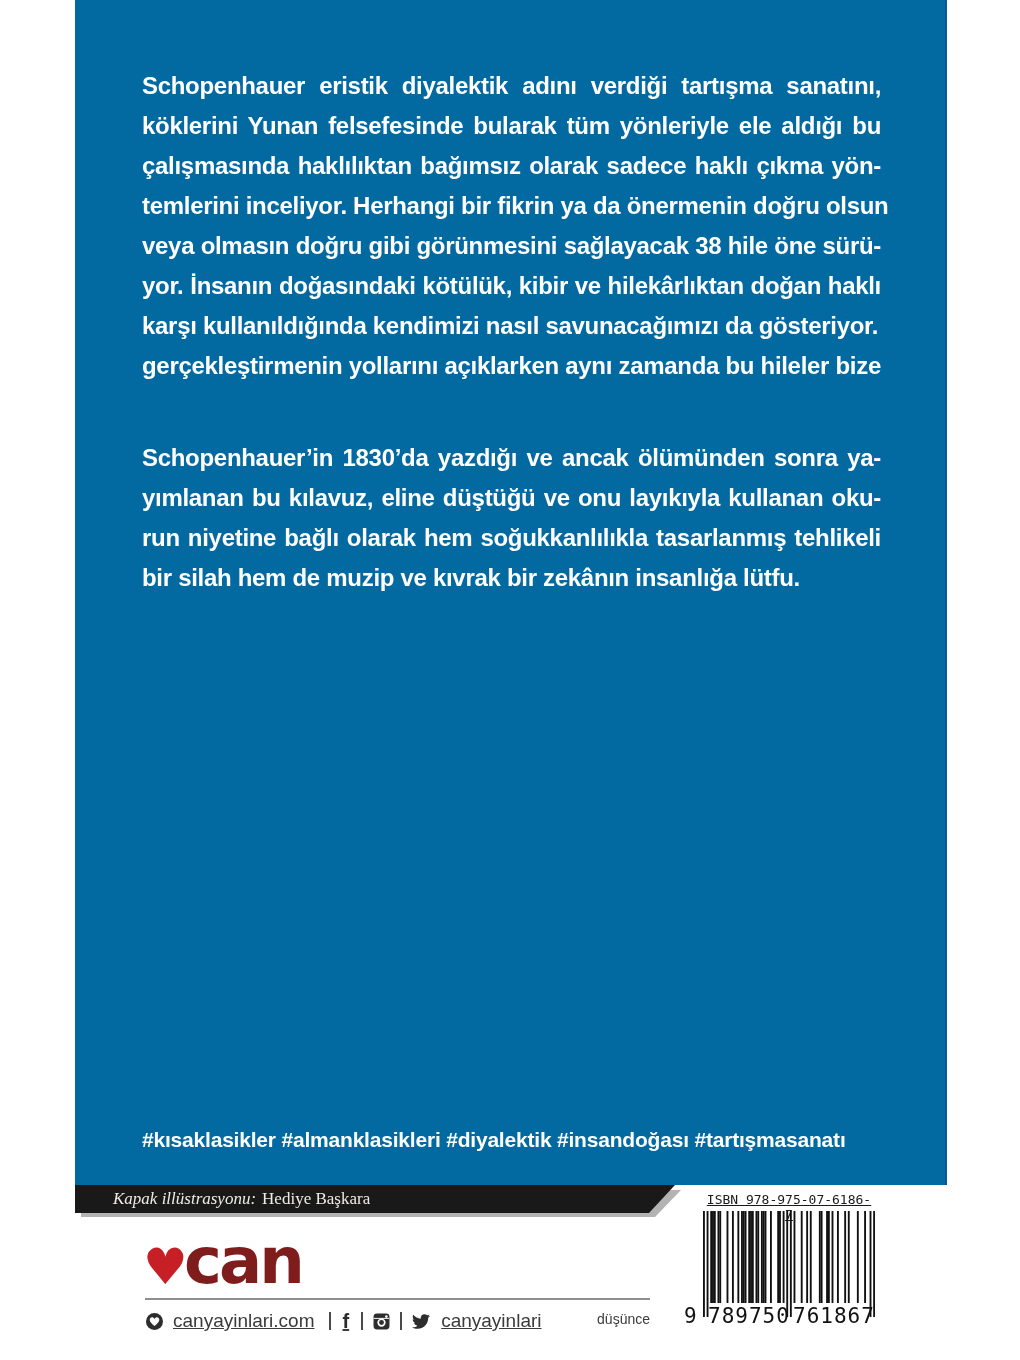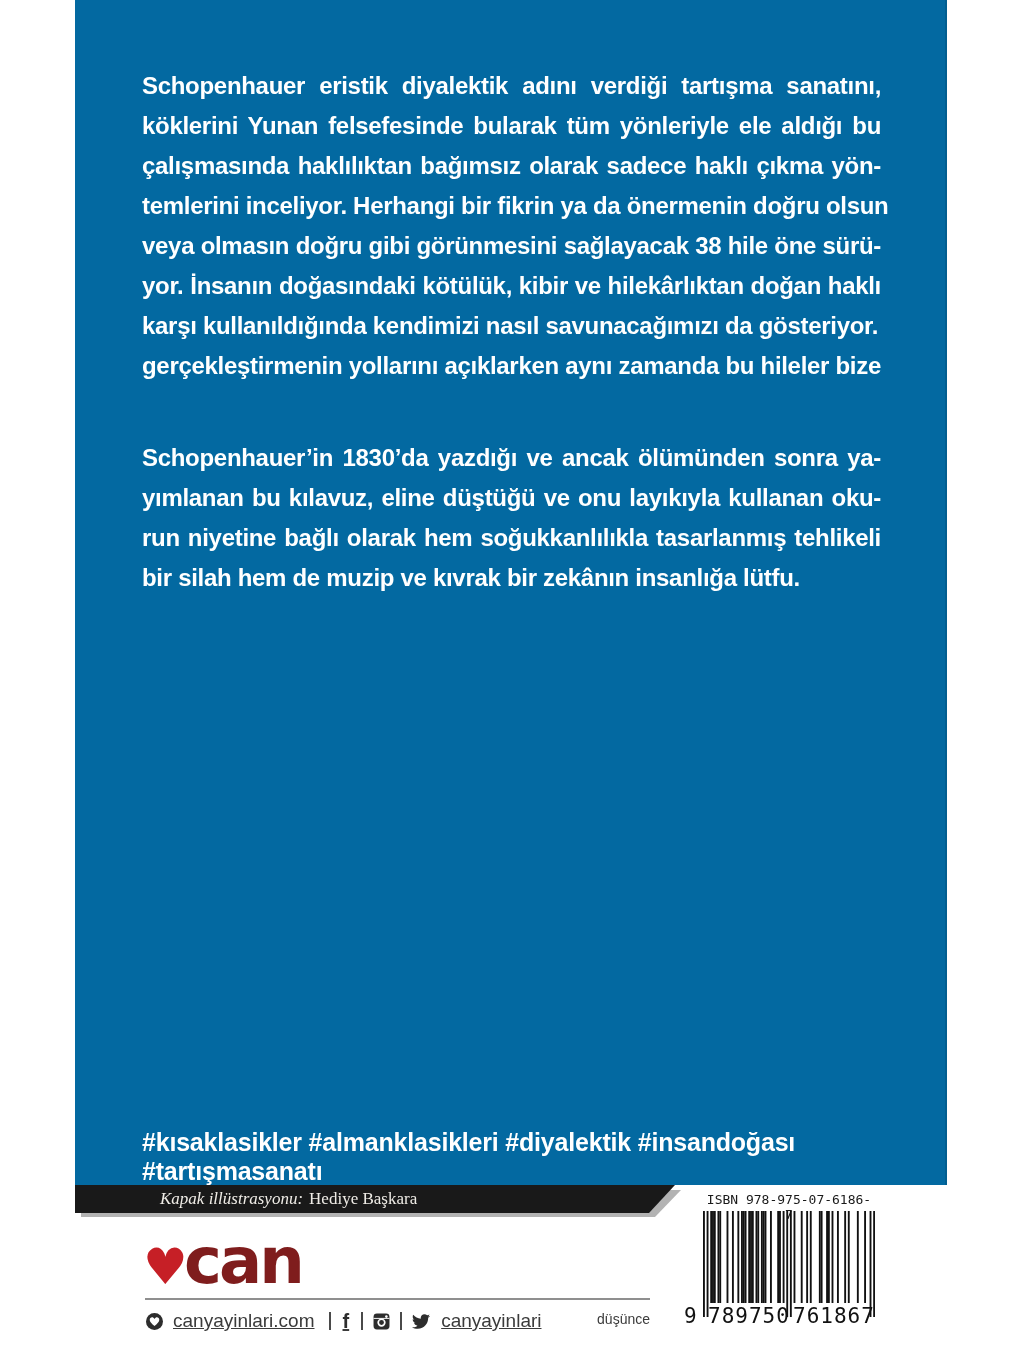--- a/index.html
+++ b/index.html
@@ -8,51 +8,51 @@
 
   
   .cover{position:absolute;left:75px;top:0;width:870px;height:1185px;background:#0369a1;
          border-right:2px solid rgba(0,0,0,0.10);}
   .body-text{position:absolute;left:67px;right:64px;top:66px;color:#ffffff;
              font-size:24px;line-height:40px;font-weight:600;letter-spacing:-0.3px;}
   .para{margin:0;}
   .para + .para{margin-top:52px;}
   .line{text-align:justify;text-align-last:justify;white-space:nowrap;}
   .line.last{text-align-last:left;}
-  .hashtags{position:absolute;left:67px;top:1128px;color:#ffffff;font-size:25px;
+  .hashtags{position:absolute;left:67px;top:1128px;color:#ffffff;font-size:21px;
             font-weight:700;letter-spacing:-0.2px;}
 
   
   .credit-shadow{position:absolute;left:81px;top:1190px;width:600px;height:27px;background:#b3b3b3;
                  clip-path:polygon(0 0,100% 0,calc(100% - 26px) 100%,0 100%);}
   .credit-strip{position:absolute;left:75px;top:1185px;width:600px;height:28px;background:#191919;
                 clip-path:polygon(0 0,100% 0,calc(100% - 26px) 100%,0 100%);
                 color:#efece6;font-family:"Liberation Serif",serif;font-size:17px;line-height:28px;
-                padding-left:85px;box-sizing:border-box;}
+                padding-left:38px;box-sizing:border-box;}
   .credit-strip .it{font-style:italic;}
   .credit-strip .nm{margin-left:6px;}
 
   
   .logo-heart{position:absolute;left:143px;top:1244px;font-size:50px;line-height:46px;
               color:#c61f26;font-family:"DejaVu Sans",sans-serif;}
   .logo-can{position:absolute;left:184px;top:1233px;font-size:64px;line-height:56px;
             font-weight:bold;color:#7f1d1d;font-family:"DejaVu Sans",sans-serif;letter-spacing:-3px;}
   .divider{position:absolute;left:145px;top:1298px;width:505px;height:2px;background:#8f8f8f;}
   .social-row{position:absolute;left:146px;top:1308px;height:26px;display:flex;align-items:center;
               color:#3b3b3b;font-size:19px;text-decoration:underline;}
   .social-row .txt{margin:0 4px;}
   .sep{width:0;height:18px;border-left:2px solid #4a4a4a;margin:0 10px;}
   .fb{font-weight:bold;font-size:20px;color:#2d2d2d;padding:0 2px;}
   .category{position:absolute;left:588px;top:1311px;width:62px;text-align:right;
             color:#3b3b3b;font-size:14px;}
 
   
   .barcode-area{position:absolute;left:686px;top:1190px;width:206px;height:150px;background:#ffffff;}
   .isbn-line{position:absolute;left:17px;top:2px;width:172px;text-align:center;
-             font-family:"DejaVu Sans Mono",monospace;font-size:13px;color:#1a1a1a;letter-spacing:0;}
+             font-family:"DejaVu Sans Mono",monospace;font-size:13px;color:#1a1a1a;letter-spacing:0;text-decoration:underline;}
   .bars{position:absolute;left:17px;top:21px;}
   .bdig{position:absolute;top:114px;font-family:"DejaVu Sans Mono",monospace;font-size:21px;
         color:#111111;letter-spacing:1px;}
   .bd-first{left:-2px;}
   .bd-g1{left:22px;width:78px;text-align:center;}
   .bd-g2{left:107px;width:78px;text-align:center;}
 </style>
 </head>
 <body>
 

